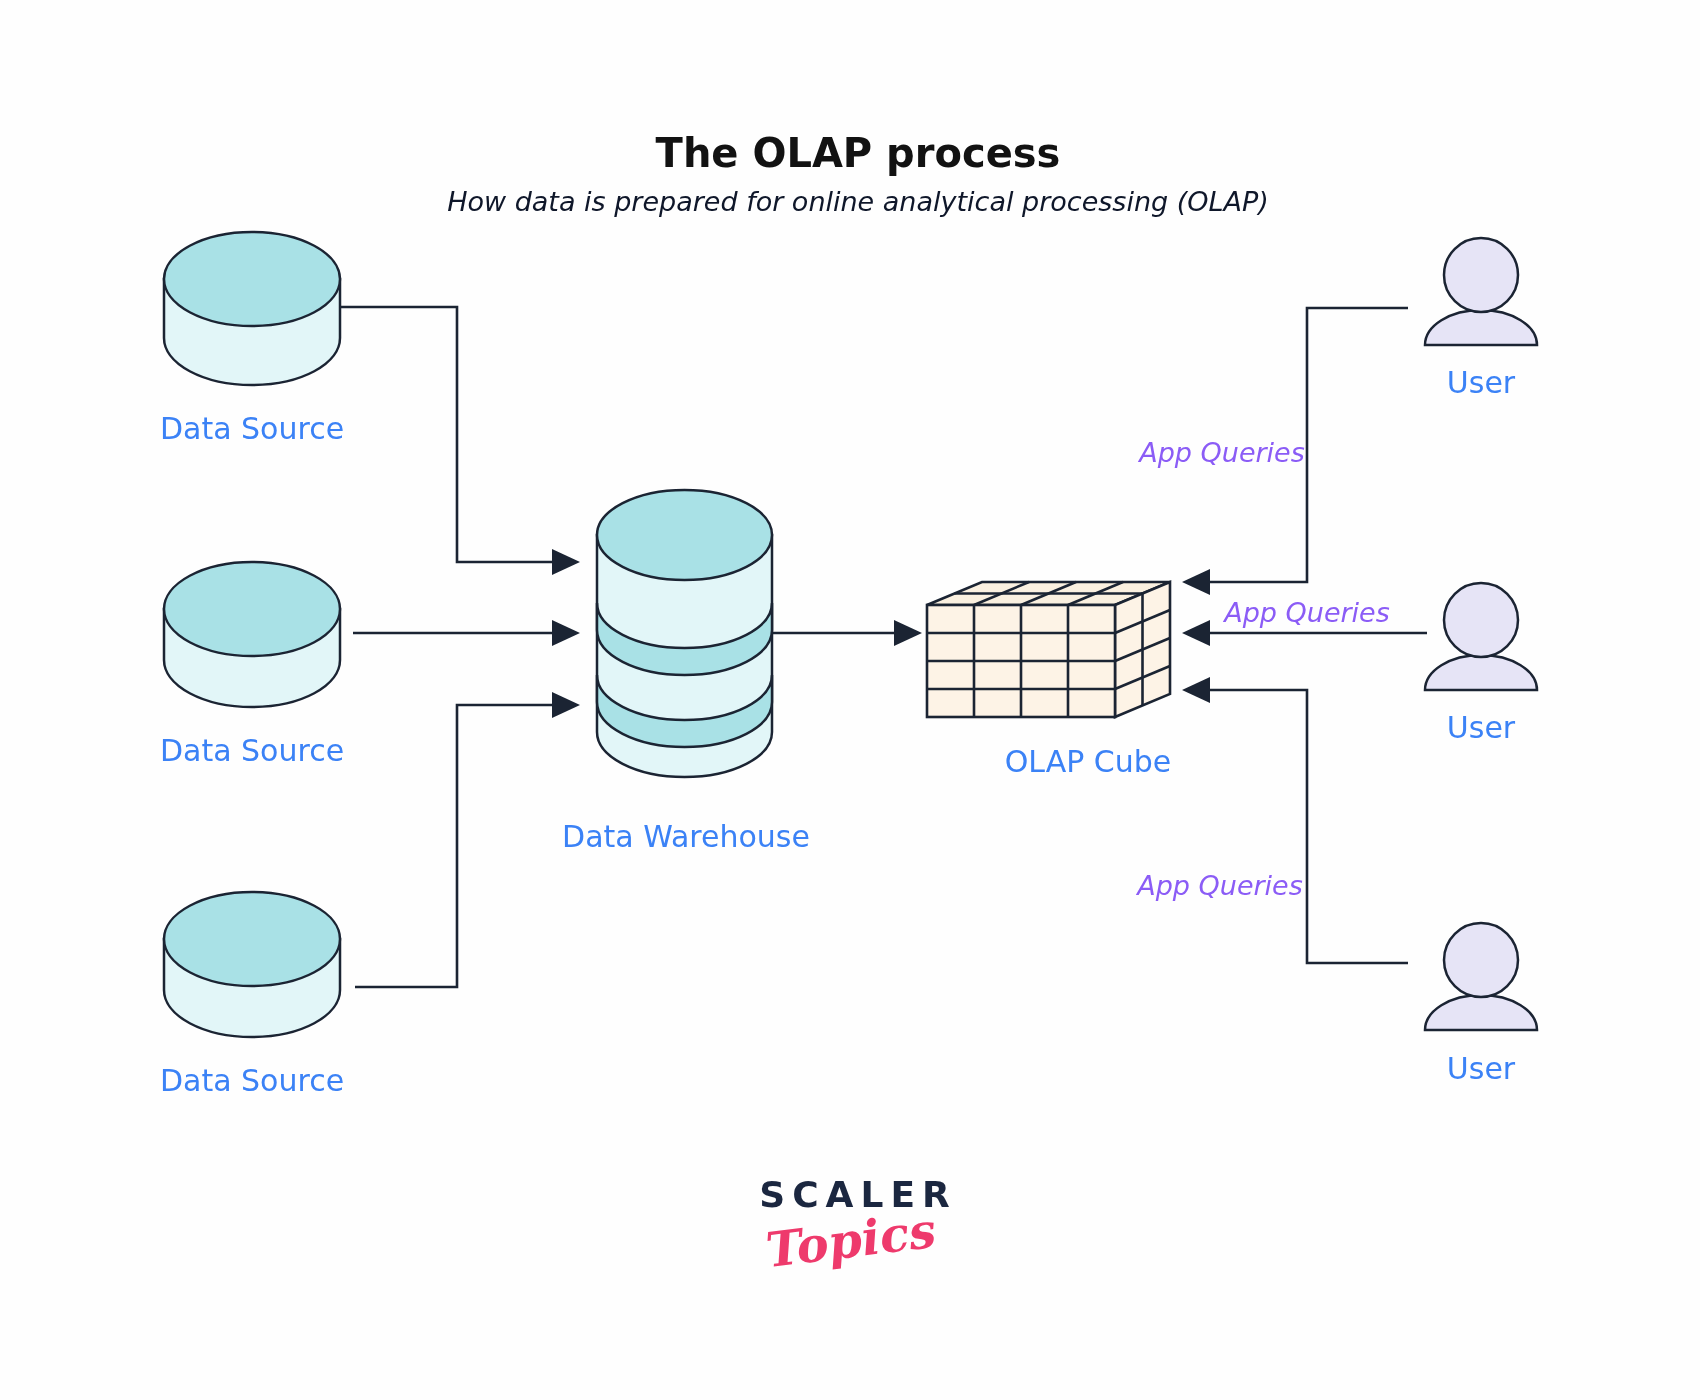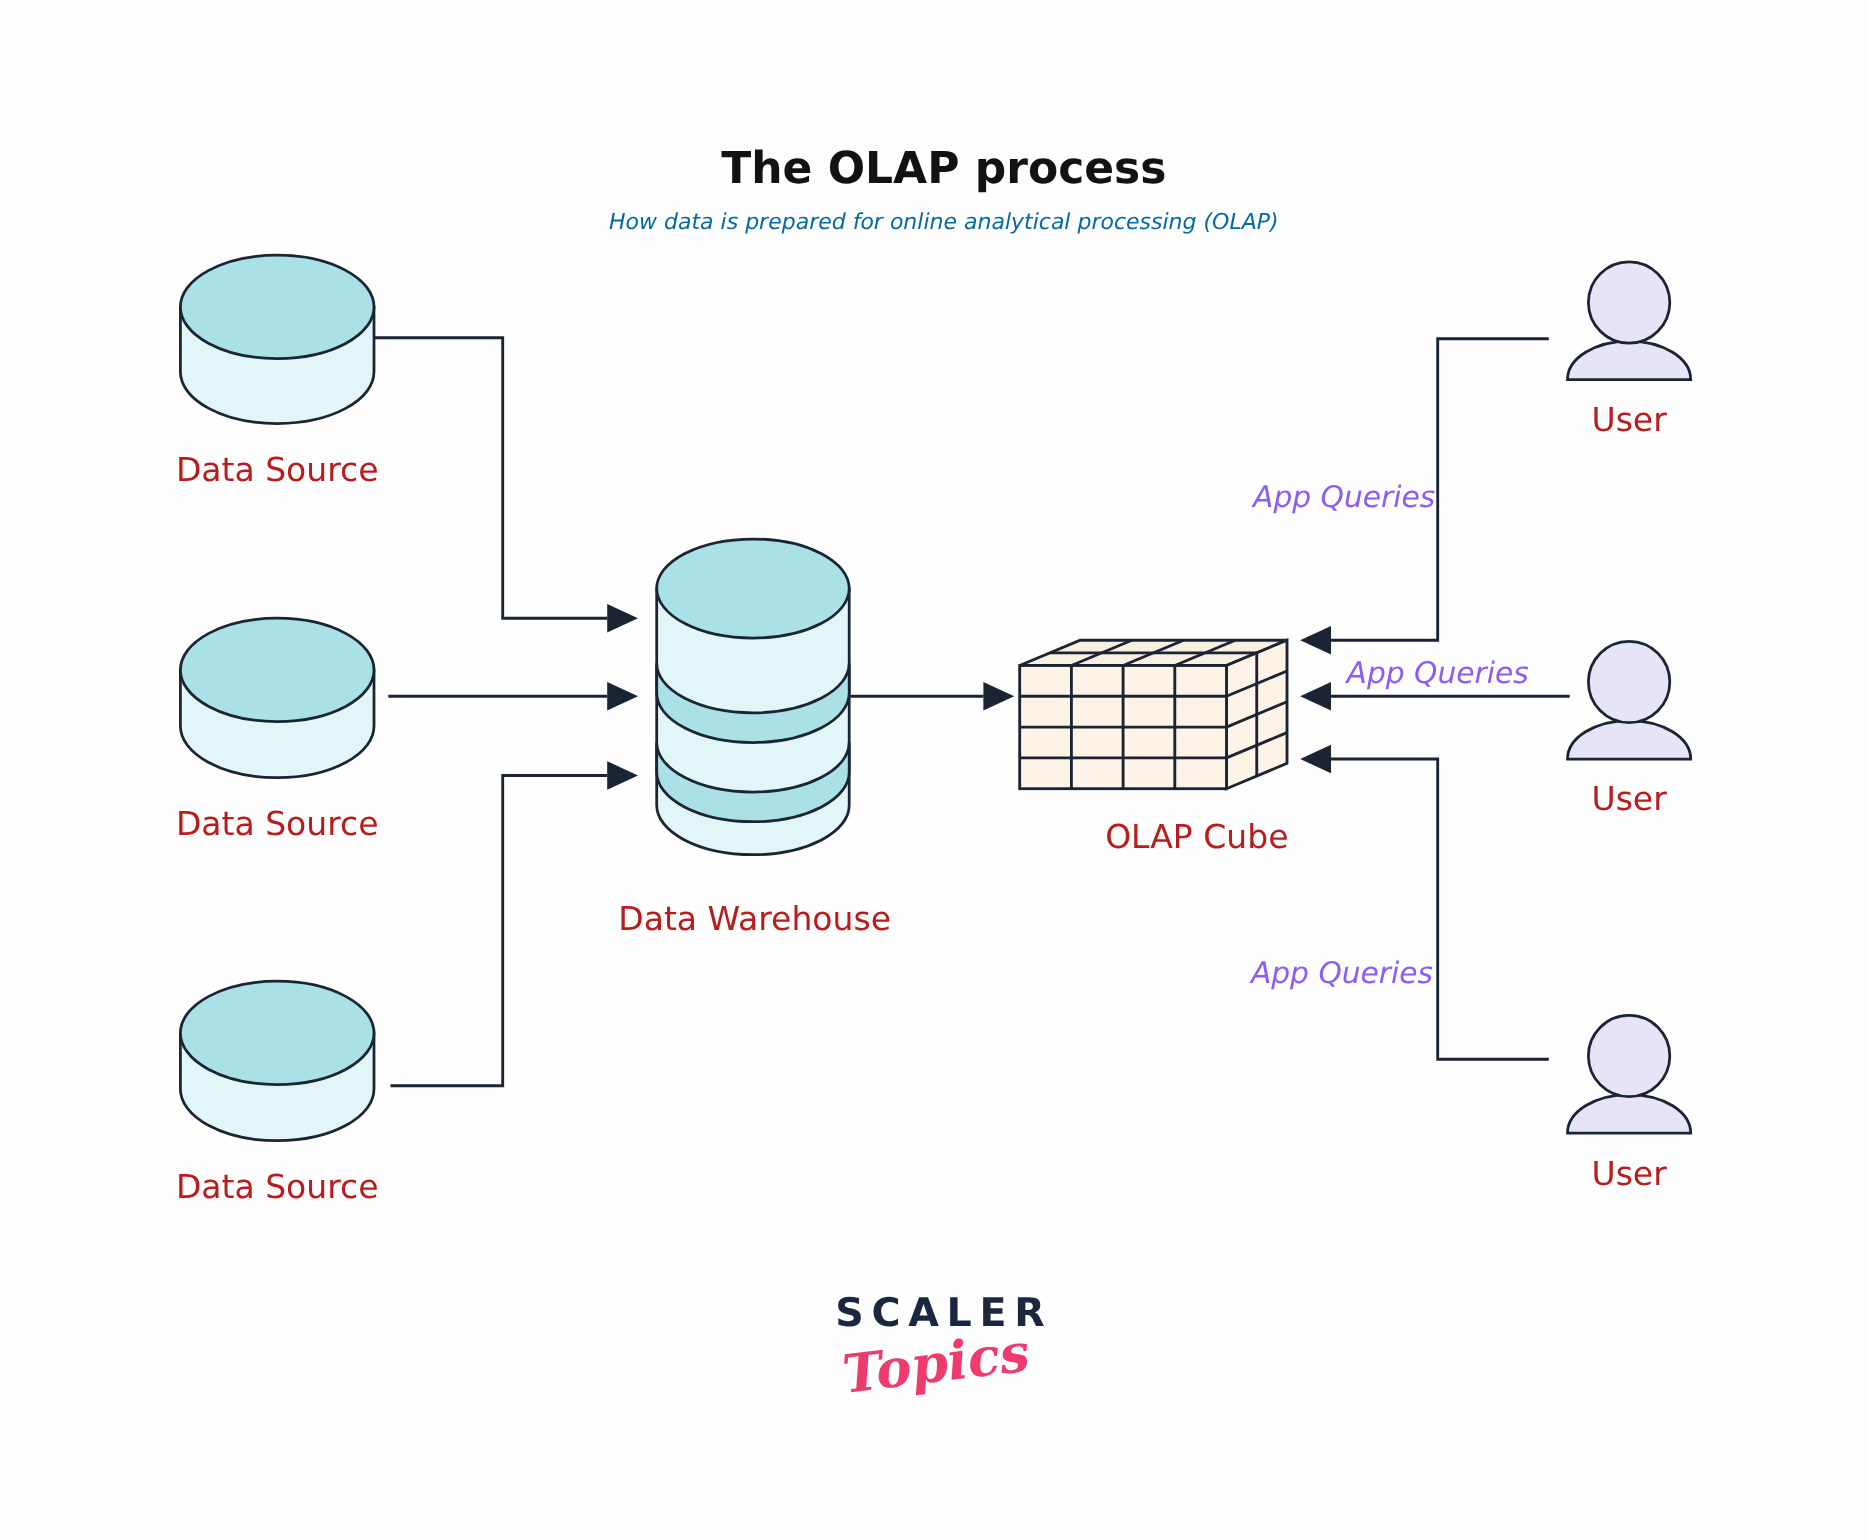--- a/index.html
+++ b/index.html
@@ -3,22 +3,22 @@
 <meta charset="utf-8">
 <style>
   html,body{margin:0;padding:0;background:#ffffff;}
   .canvas{
     position:relative;width:1700px;height:1400px;background:#fefefe;
     font-family:"DejaVu Sans","Liberation Sans",sans-serif;color:#1d1d1f;overflow:hidden;
   }
   svg.layer{position:absolute;left:0;top:0;}
   .lbl{position:absolute;transform:translate(-50%,-50%);white-space:nowrap;}
   .title{font-size:40px;font-weight:bold;color:#121212;}
-  .subtitle{font-size:20px;font-style:italic;color:#0369a1;}
-  .node-label{font-size:30px;color:#b91c1c;}
+  .subtitle{font-size:27px;font-style:italic;color:#0f172a;}
+  .node-label{font-size:30px;color:#3b82f6;}
   .edge-label{font-size:27px;font-style:italic;color:#8b5cf6;}
   .logo-brand{font-size:36px;font-weight:bold;letter-spacing:7px;color:#1b2740;}
   .logo-sub{
     font-family:"DejaVu Serif","Liberation Serif",serif;
     font-size:48px;font-style:italic;font-weight:bold;color:#ee3a6c;
     transform:translate(-50%,-50%) rotate(-7deg);
   }
 </style>
 </head>
 <body>

